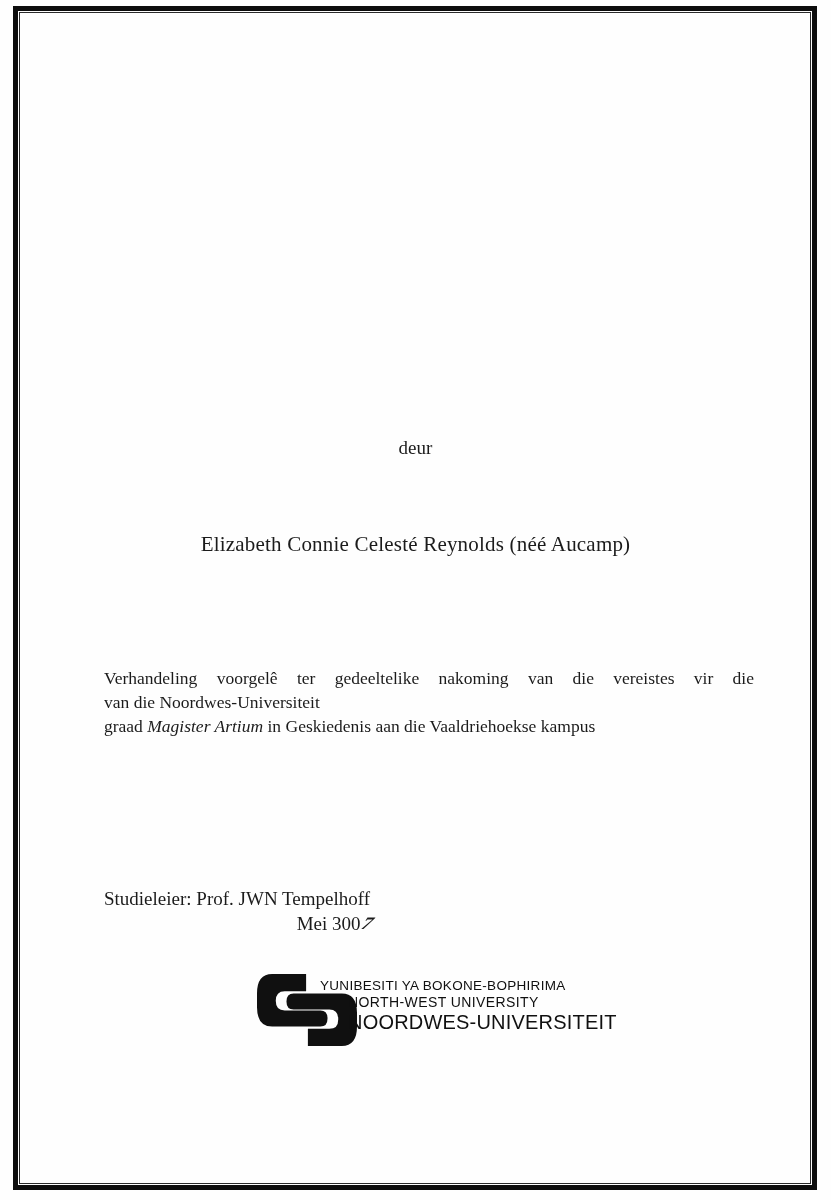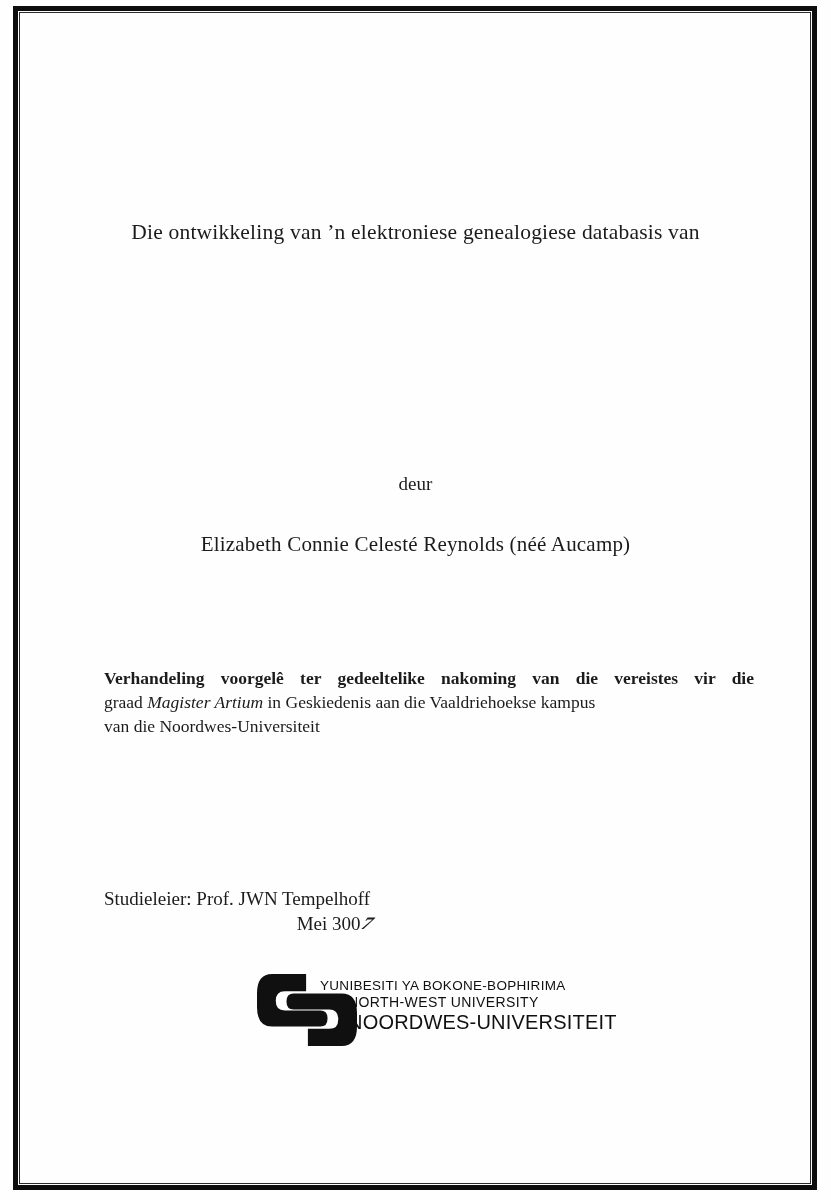--- a/index.html
+++ b/index.html
@@ -14,31 +14,31 @@
     box-sizing:border-box; border:5px solid #0d0d0d;
   }
   .frame-inner { position:absolute; inset:1px; border:1px solid #2b2b2b; }
 
   .title-block {
     position:absolute; left:50px; right:50px; top:212px;
     text-align:center; font-size:21.5px; line-height:40px; letter-spacing:0.2px;
   }
   .byline {
     position:absolute; left:0; right:0; top:437px;
-    text-align:center; font-size:19px;margin-top:36px;
+    text-align:center; font-size:19px;
   }
   .author {
     position:absolute; left:0; right:0; top:520px;
     text-align:center; font-size:21px; letter-spacing:0.2px;margin-top:12px;
   }
   .submission {
     position:absolute; left:104px; width:650px; top:666px;
     font-size:17.5px; line-height:24px;
   }
-  .submission .just { text-align:justify; text-align-last:justify;font-weight:bold; }
+  .submission .just { text-align:justify; text-align-last:justify; }
   .submission .ital { font-style:italic; }
 
   .leader-block {
     position:absolute; left:104px; top:886px;
     font-size:19px; line-height:25px;text-align:right;
   }
   .date-suffix {
     display:inline-block;
     transform:skewX(-32deg) scaleY(0.92) translateX(2px);
     font-weight:bold;
@@ -59,35 +59,34 @@
 </head>
 <body>
 
 <div class="page">
 
   <div class="frame">
     <div class="frame-inner"></div>
   </div>
 
   <div class="title-block">
-    <div>Die ontwikkeling van ’n elektroniese genealogiese databasis van</div>
   </div>
 
   <div class="byline">deur</div>
 
   <div class="author">Elizabeth Connie Celesté Reynolds (néé Aucamp)</div>
 
   <div class="submission">
     <div class="just">Verhandeling voorgelê ter gedeeltelike nakoming van die vereistes vir die</div>
+    <div>van die Noordwes-Universiteit</div>
     <div>
       <span>graad</span>
       <span class="ital">Magister Artium</span>
       <span>in Geskiedenis aan die Vaaldriehoekse kampus</span>
     </div>
-    <div>van die Noordwes-Universiteit</div>
   </div>
 
   <div class="leader-block">
     <div>Studieleier: Prof. JWN Tempelhoff</div>
     <div><span>Mei 300</span><span class="date-suffix">7</span></div>
   </div>
 
   <div class="logo">
     <svg class="logo-mark" viewBox="0 0 112 63" preserveAspectRatio="none" aria-hidden="true">
       <path id="lk" fill="#101010" d="M17,0 H55 V15 H31 Q21,15 21,23.5 Q21,32 31,32 H71 Q79,32 79,39 Q79,46 71,46 H17 Q0,46 0,29 V17 Q0,0 17,0 Z"></path>

